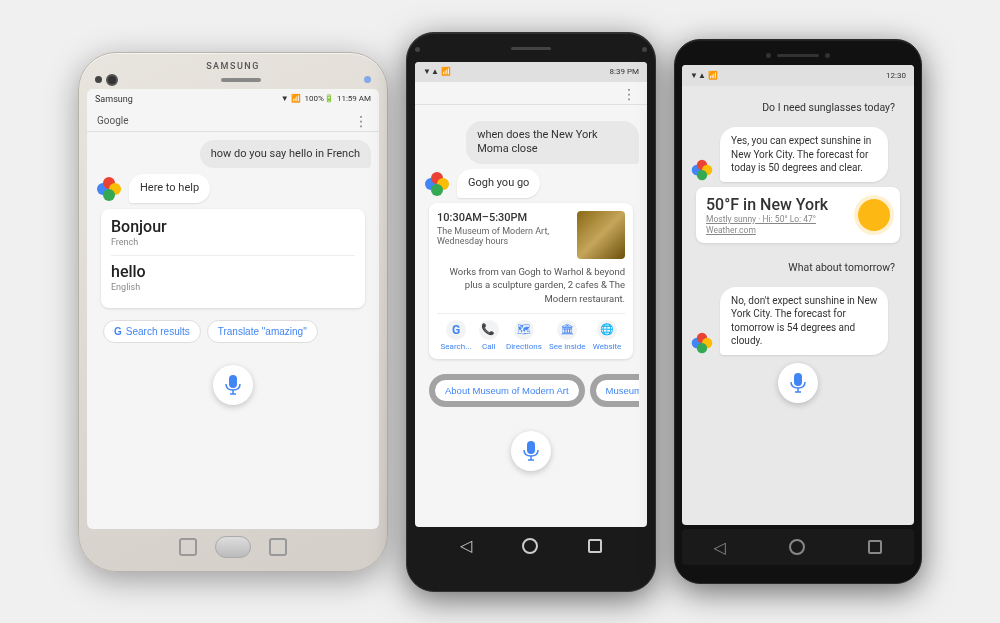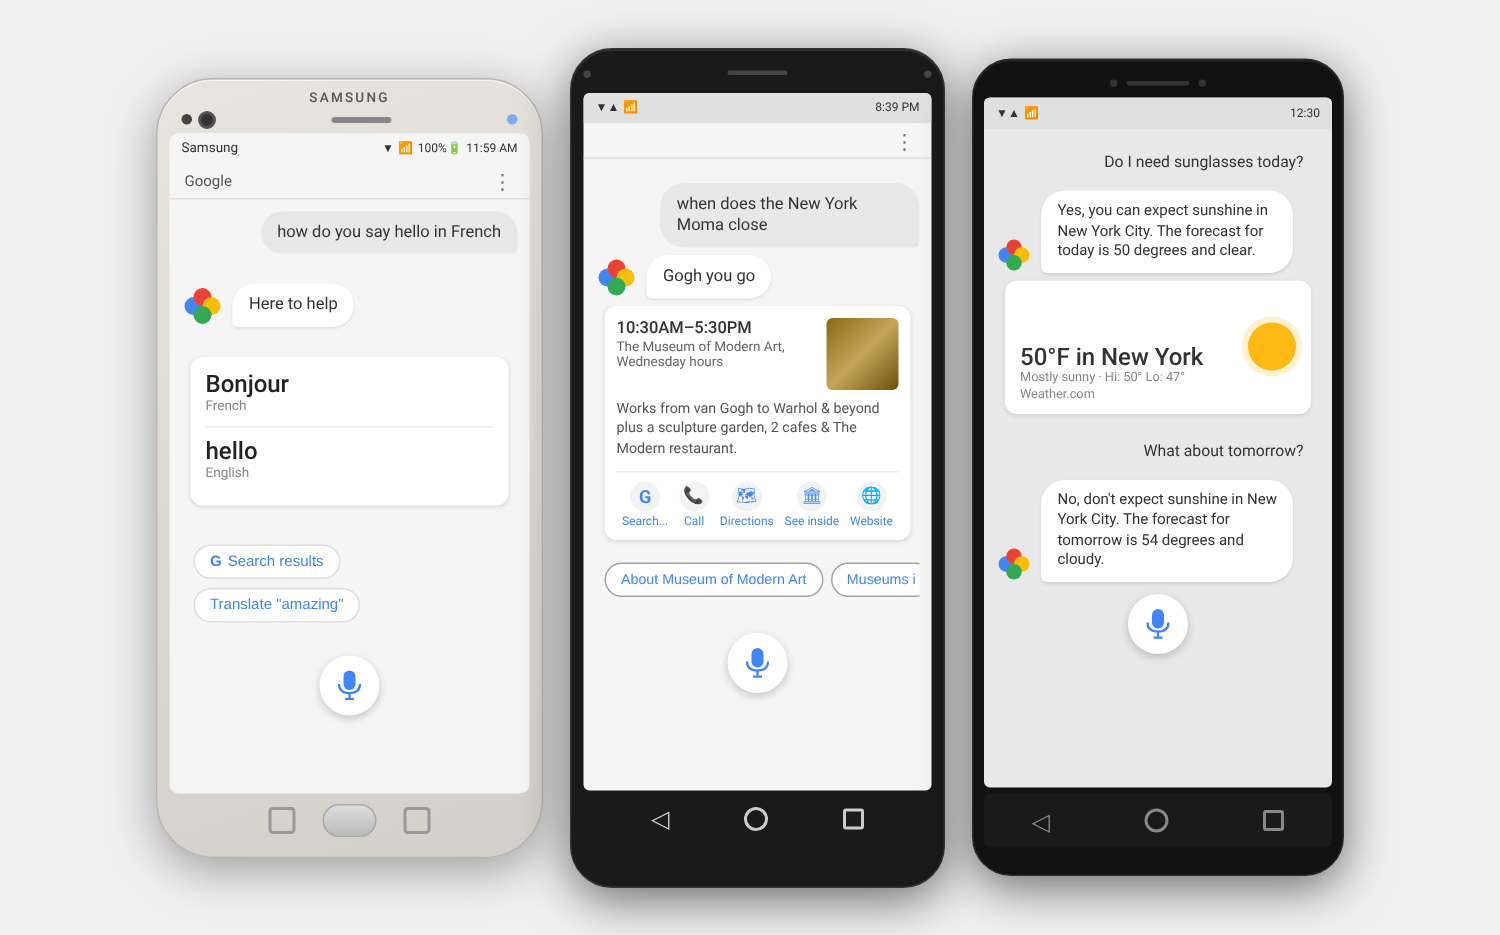--- a/index.html
+++ b/index.html
@@ -10,21 +10,21 @@
       display: flex;
       align-items: center;
       justify-content: center;
       gap: 18px;
       font-family: 'Roboto', Arial, sans-serif;
       overflow: hidden;
     }
 
     
     .phone-samsung {
-      width: 258px;
+      width: 310px;
       height: 520px;
       background: linear-gradient(160deg, #e8e4de 0%, #d4cfc8 100%);
       border-radius: 38px;
       padding: 8px;
       box-shadow: 0 8px 32px rgba(0,0,0,0.35), inset 0 1px 0 rgba(255,255,255,0.6);
       position: relative;
       border: 1px solid #b8b3ac;
     }
     .phone-samsung .screen {
       background: #f5f5f5;
@@ -164,21 +164,21 @@
       align-items: center;
       gap: 3px;
       font-size: 8px;
     }
     .chat-area {
       flex: 1;
       padding: 8px;
       overflow: hidden;
       display: flex;
       flex-direction: column;
-      gap: 20px;
+      gap: 6px;
     }
     .bubble-user {
       background: #e8e8e8;
       border-radius: 16px 16px 4px 16px;
       padding: 7px 11px;
       font-size: 11px;
       color: #333;
       align-self: flex-end;
       max-width: 80%;
       line-height: 1.35;
@@ -271,20 +271,21 @@
       height: 48px;
       background: linear-gradient(135deg, #8B6914, #c4a55a, #6B4F0A);
       border-radius: 4px;
       flex-shrink: 0;
     }
     .place-desc {
       font-size: 9.5px;
       color: #555;
       line-height: 1.4;
       margin-top: 6px;
+      text-align: right;
     }
     .place-actions {
       display: flex;
       justify-content: space-around;
       margin-top: 8px;
       padding-top: 6px;
       border-top: 1px solid #eee;
     }
     .place-action-item {
       display: flex;
@@ -304,42 +305,42 @@
       font-size: 11px;
     }
     .suggest-buttons {
       display: flex;
       gap: 5px;
       padding: 4px 6px;
       overflow: hidden;
     }
     .suggest-btn {
       background: white;
-      border: 1px solid #a3a3a3;
+      border: 6px solid #a3a3a3;
       border-radius: 20px;
       padding: 5px 10px;
       font-size: 9.5px;
       color: #4285f4;
       white-space: nowrap;
     }
 
     
     .weather-card {
       background: white;
       border-radius: 8px;
       margin: 0 6px 6px;
       padding: 8px 10px;
       box-shadow: 0 1px 3px rgba(0,0,0,0.1);
       display: flex;
       justify-content: space-between;
       align-items: center;
     }
     .weather-left { flex: 1; }
-    .weather-temp { font-size: 16px; font-weight: 500; color: #333; margin-top: 33px; }
-    .weather-sub { font-size: 8.5px; color: #888; }
+    .weather-temp { font-size: 16px; font-weight: 500; color: #333; }
+    .weather-sub { font-size: 8.5px; color: #888; text-decoration: underline; }
     .sun-icon {
       width: 32px;
       height: 32px;
       background: #FDB813;
       border-radius: 50%;
       box-shadow: 0 0 0 4px rgba(253,184,19,0.2);
     }
 
     
     .google-dots-svg {

